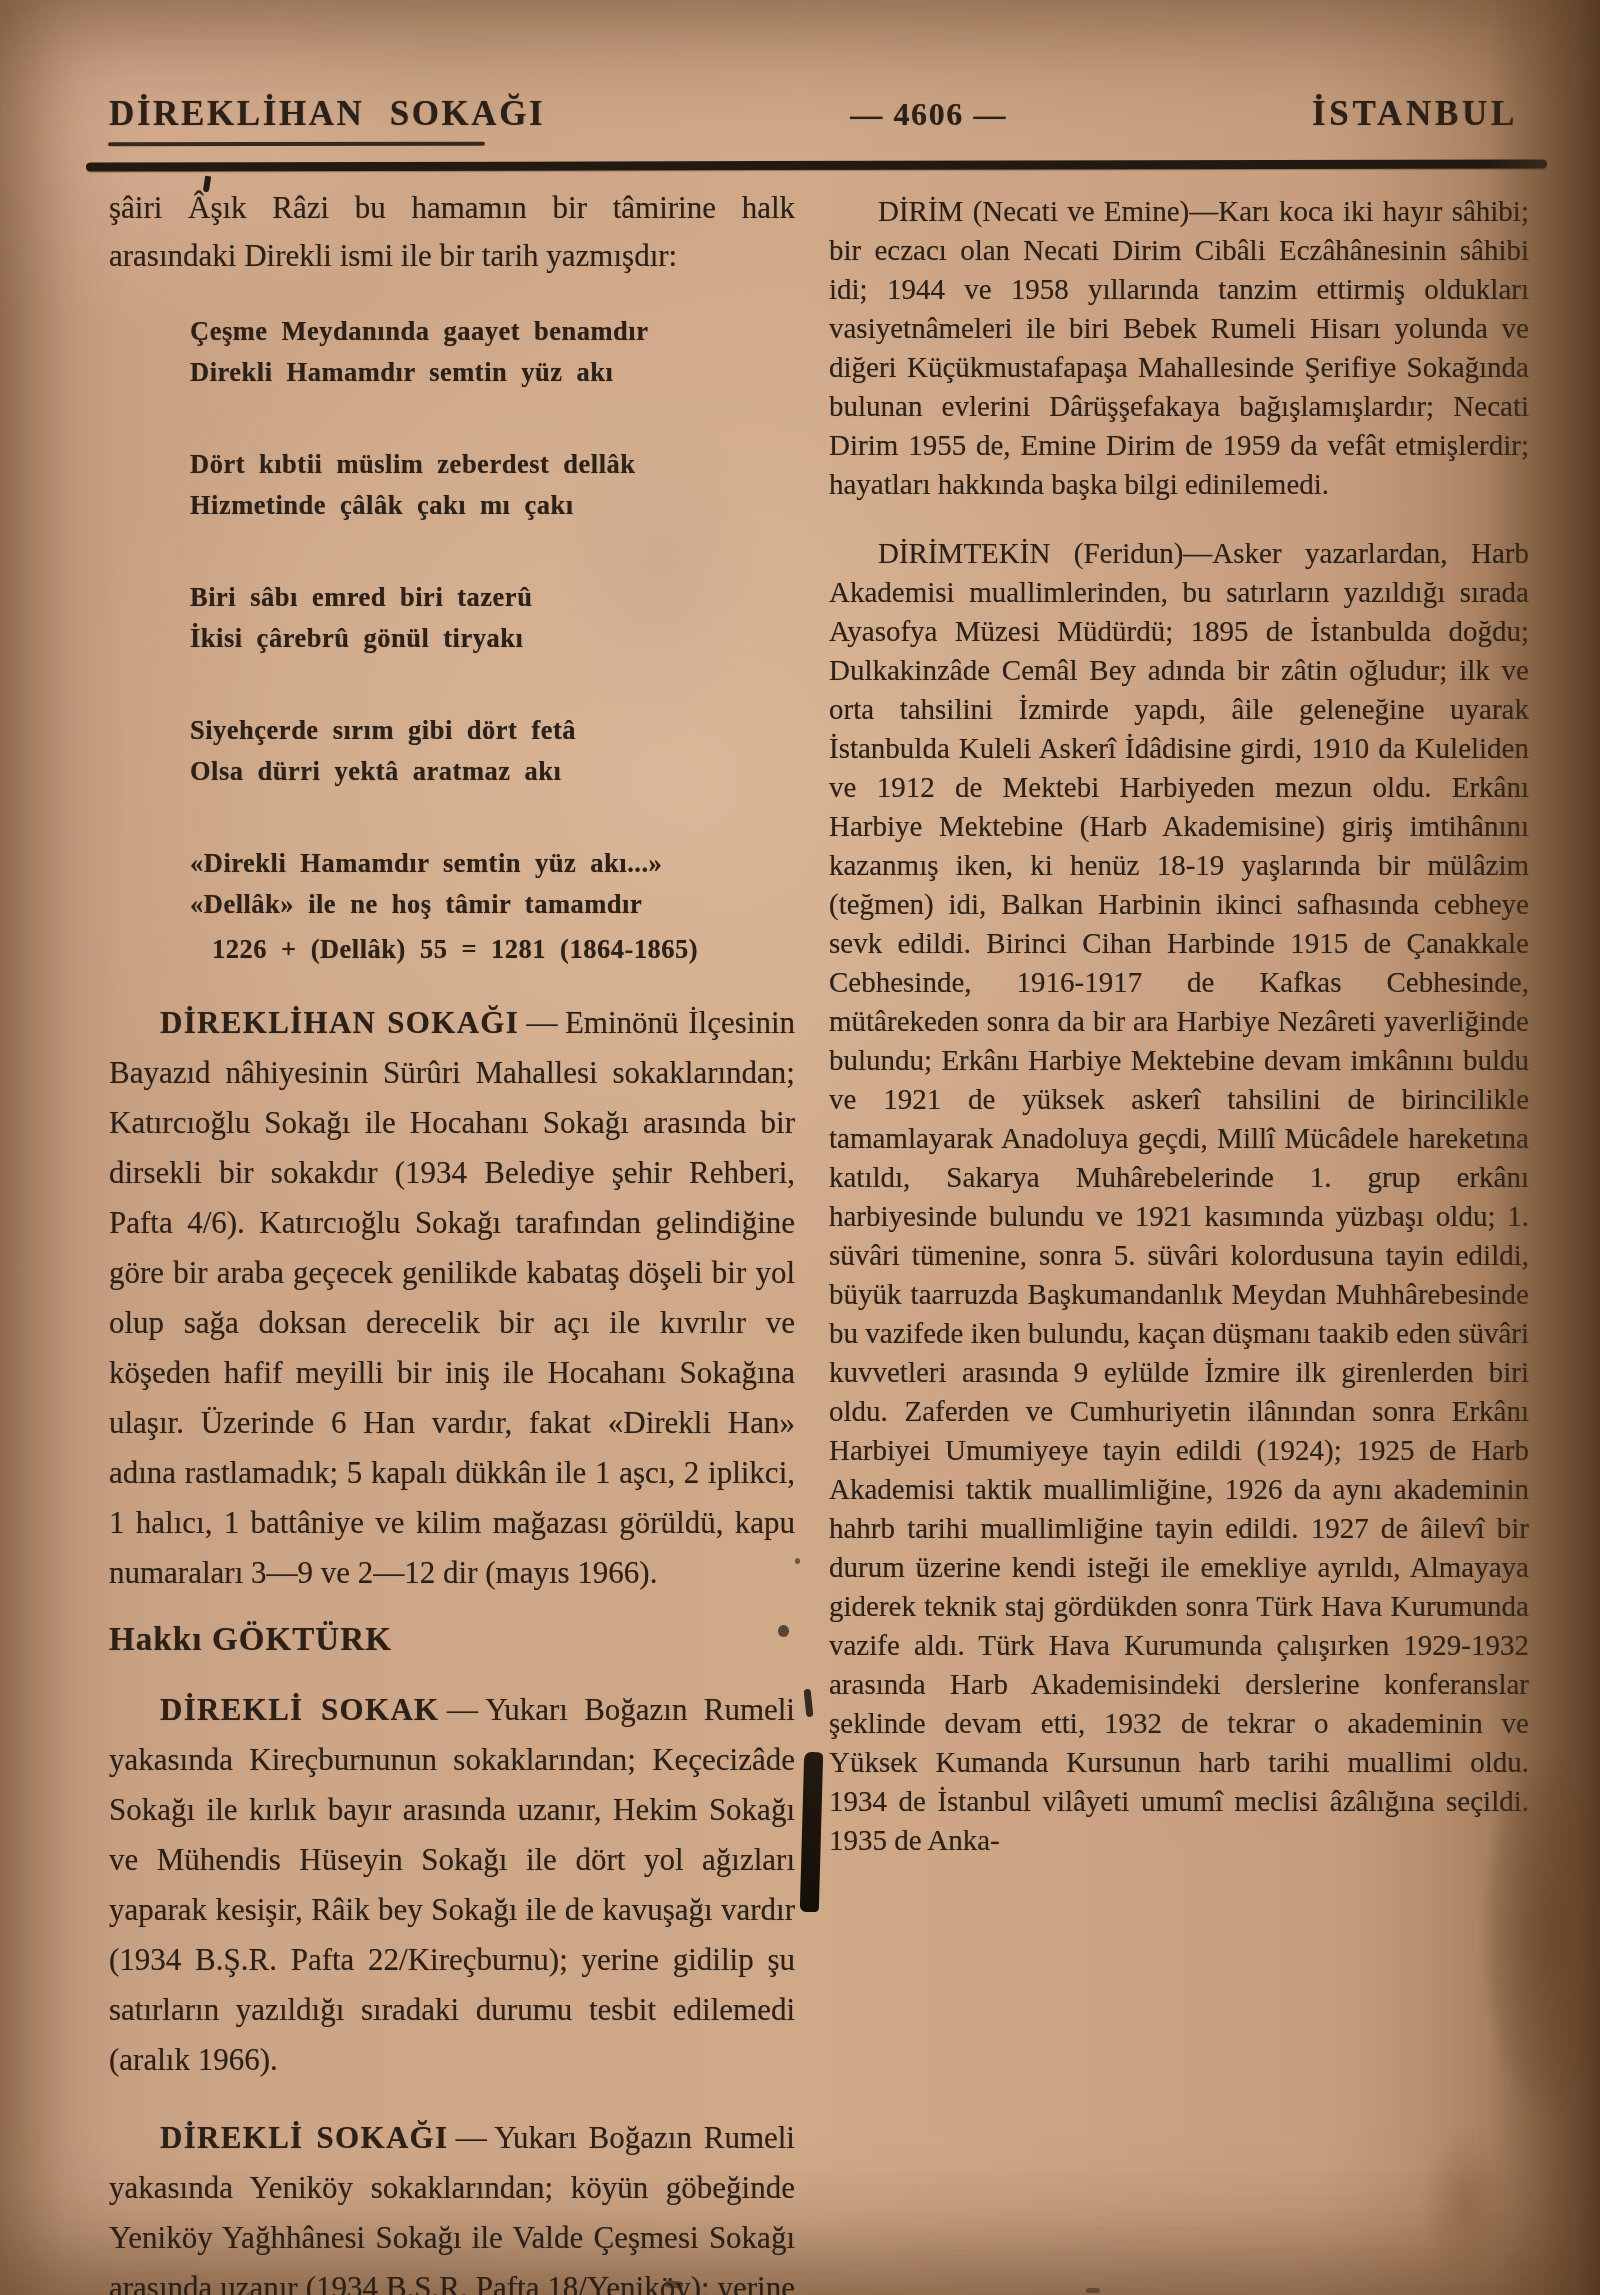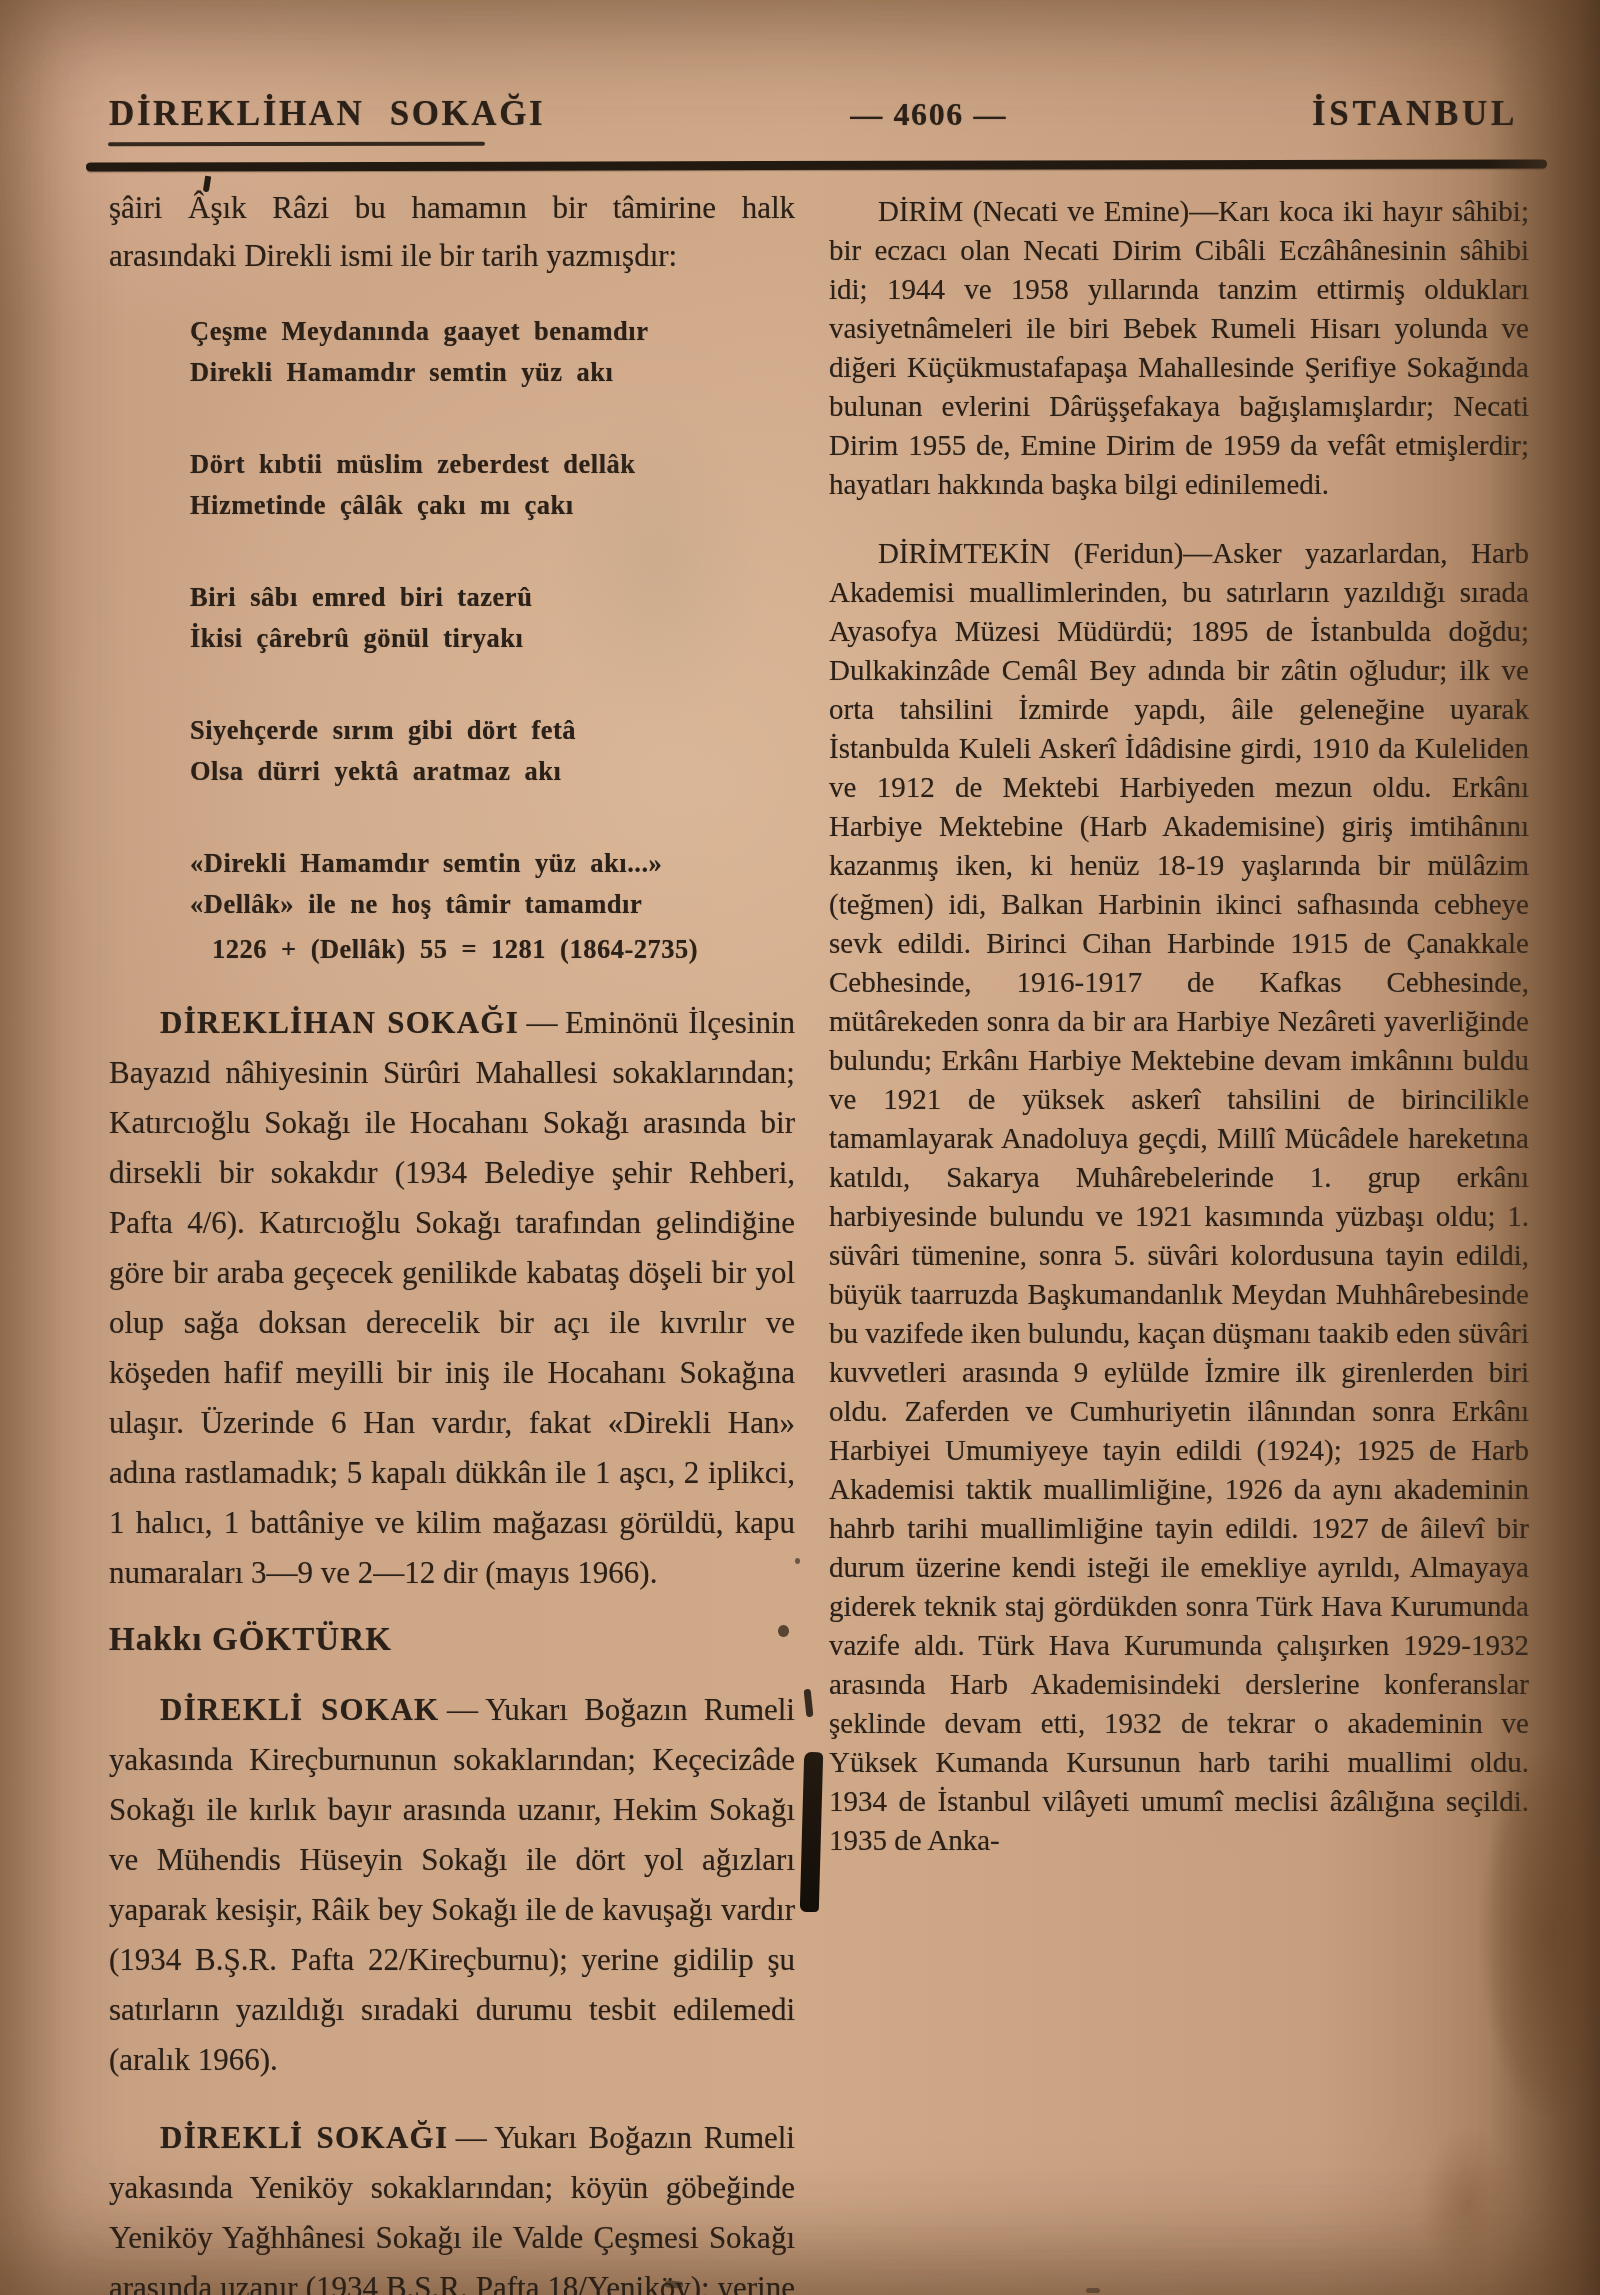--- a/index.html
+++ b/index.html
@@ -184,21 +184,21 @@
         <div class="poem-line">İkisi çârebrû gönül tiryakı</div>
       </div>
       <div class="couplet">
         <div class="poem-line">Siyehçerde sırım gibi dört fetâ</div>
         <div class="poem-line">Olsa dürri yektâ aratmaz akı</div>
       </div>
       <div class="couplet last">
         <div class="poem-line">«Direkli Hamamdır semtin yüz akı...»</div>
         <div class="poem-line">«Dellâk» ile ne hoş tâmir tamamdır</div>
       </div>
-      <div class="chronogram">1226 + (Dellâk) 55 = 1281 (1864-2735)</div>
+      <div class="chronogram">1226 + (Dellâk) 55 = 1281 (1864-1865)</div>
     </div>
 
     <p class="entry">
       <span class="headword">DİREKLİHAN SOKAĞI</span><span class="dash">—</span><span>Eminönü İlçesinin Bayazıd nâhiyesinin Sürûri Mahallesi sokaklarından; Katırcıoğlu Sokağı ile Hocahanı Sokağı arasında bir dirsekli bir sokakdır (1934 Belediye şehir Rehberi, Pafta 4/6). Katırcıoğlu Sokağı tarafından gelindiğine göre bir araba geçecek genilikde kabataş döşeli bir yol olup sağa doksan derecelik bir açı ile kıvrılır ve köşeden hafif meyilli bir iniş ile Hocahanı Sokağına ulaşır. Üzerinde 6 Han vardır, fakat «Direkli Han» adına rastlamadık; 5 kapalı dükkân ile 1 aşcı, 2 iplikci, 1 halıcı, 1 battâniye ve kilim mağazası görüldü, kapu numaraları 3—9 ve 2—12 dir (mayıs 1966).</span>
     </p>
 
     <div class="signature">Hakkı GÖKTÜRK</div>
 
     <p class="entry">
       <span class="headword">DİREKLİ SOKAK</span><span class="dash">—</span><span>Yukarı Boğazın Rumeli yakasında Kireçburnunun sokaklarından; Keçecizâde Sokağı ile kırlık bayır arasında uzanır, Hekim Sokağı ve Mühendis Hüseyin Sokağı ile dört yol ağızları yaparak kesişir, Râik bey Sokağı ile de kavuşağı vardır (1934 B.Ş.R. Pafta 22/Kireçburnu); yerine gidilip şu satırların yazıldığı sıradaki durumu tesbit edilemedi (aralık 1966).</span>

